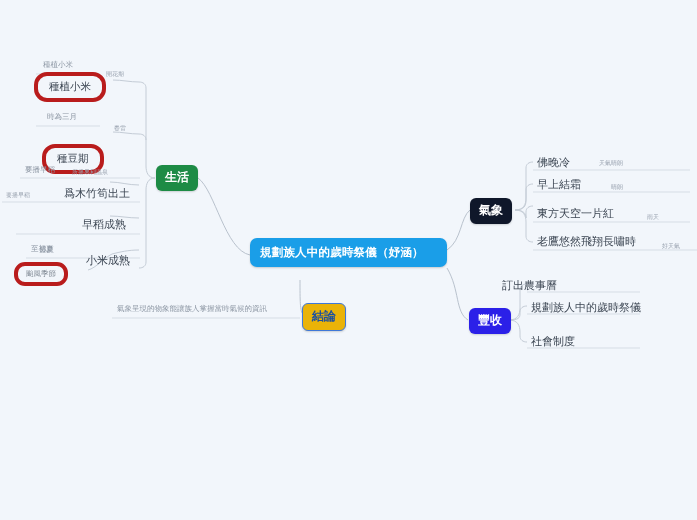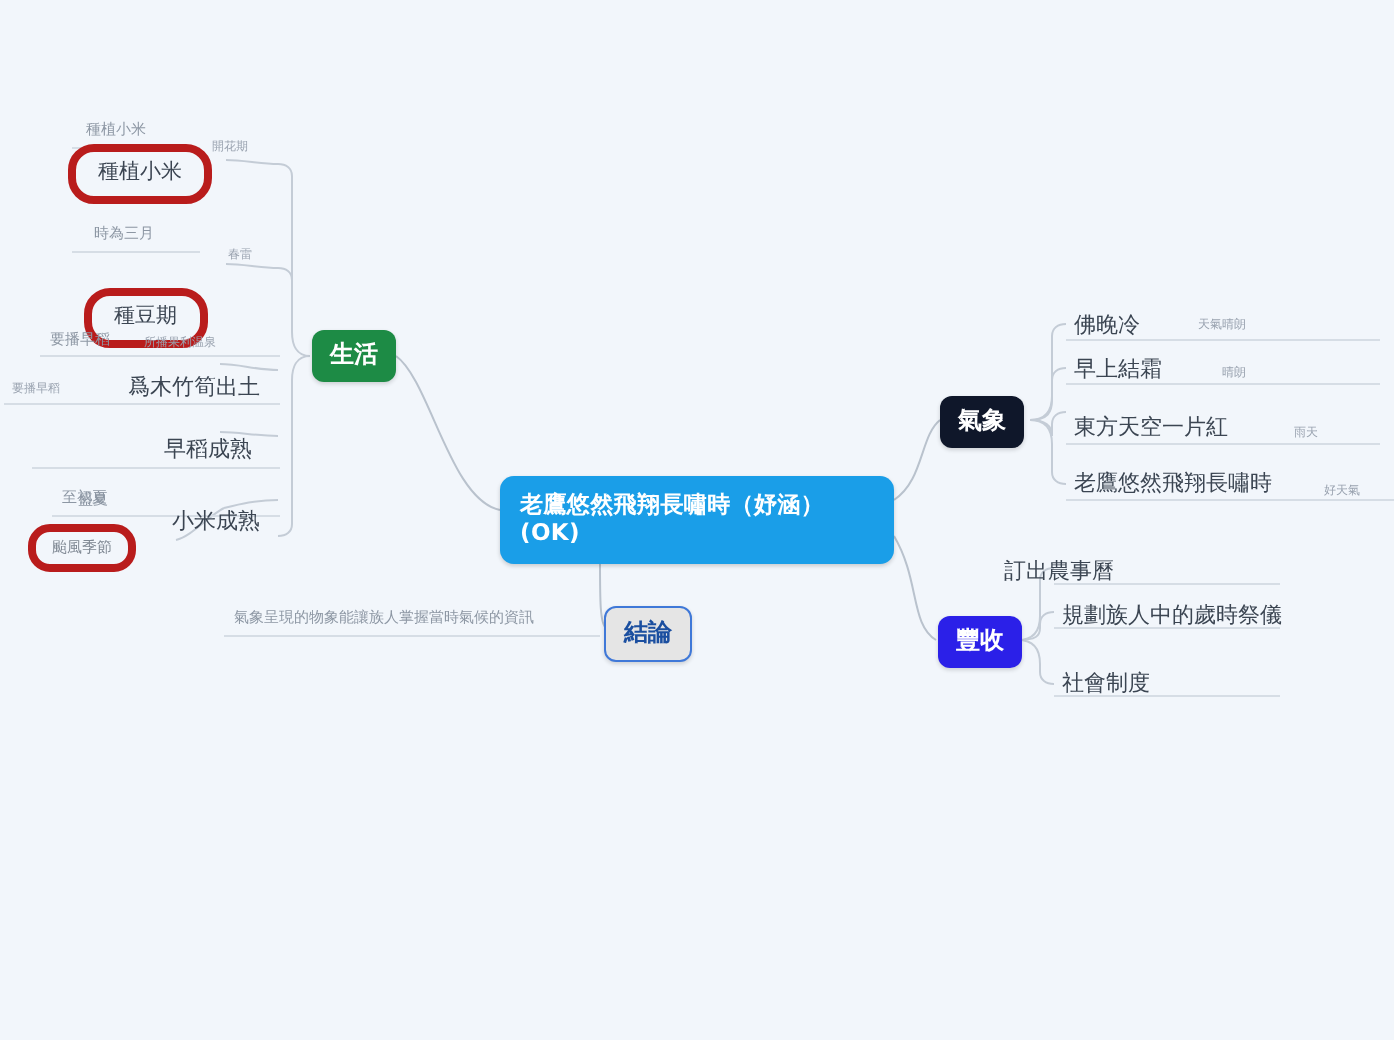--- a/index.html
+++ b/index.html
@@ -55,21 +55,21 @@
     font-weight: bold;
     border-radius: 6px;
     padding: 5px 9px 6px 9px;
     text-align: center;
     box-shadow: 0 1px 2px rgba(0,0,0,.16);
   }
   .chip-life      { background: #1d8b45; }
   .chip-weather   { background: #0f172a; }
   .chip-harvest   { background: #2b20e8; text-align: center; }
   .chip-conclusion {
-    background: #e5e5e5;
+    background: #eab308;
     color: #1b4fa0;
     border: 1.5px solid #3f78d8;
     font-weight: bold;
   }
   
   .leaf {
     color: #3b4552;
     font-size: 11px;
     padding: 2px 4px 3px 4px;
   }
@@ -149,22 +149,21 @@
       <path d="M509,320 C518,320 520,314 520,308 L520,290 C520,286 523,284 527,284"></path>
       <path d="M509,320 C518,320 520,318 520,314 L520,312 C520,308 523,306 527,306"></path>
       <path d="M509,320 C518,320 520,326 520,332 L520,336 C520,340 523,342 527,342"></path>
       <path d="M527,292 L640,292" stroke="#d6dde5"></path>
       <path d="M527,314 L640,314" stroke="#d6dde5"></path>
       <path d="M527,348 L640,348" stroke="#d6dde5"></path>
     </g>
   </svg>
 
   <div class="node root-node" style="left:250px; top:238px; width:197px;">
-    <span>老鷹悠然飛翔長嘯時（妤涵）</span>
-    <span class="line2">(OK)</span>
+    <span>規劃族人中的歲時祭儀（妤涵）</span>
   </div>
 
   <div class="node chip chip-life" style="left:156px; top:165px;">生活</div>
 
   <div class="node chip chip-weather" style="left:470px; top:198px;">氣象</div>
 
   <div class="node chip chip-harvest" style="left:469px; top:308px;">豐收</div>
 
   <div class="node chip chip-conclusion" style="left:302px; top:303px;">結論</div>
 

